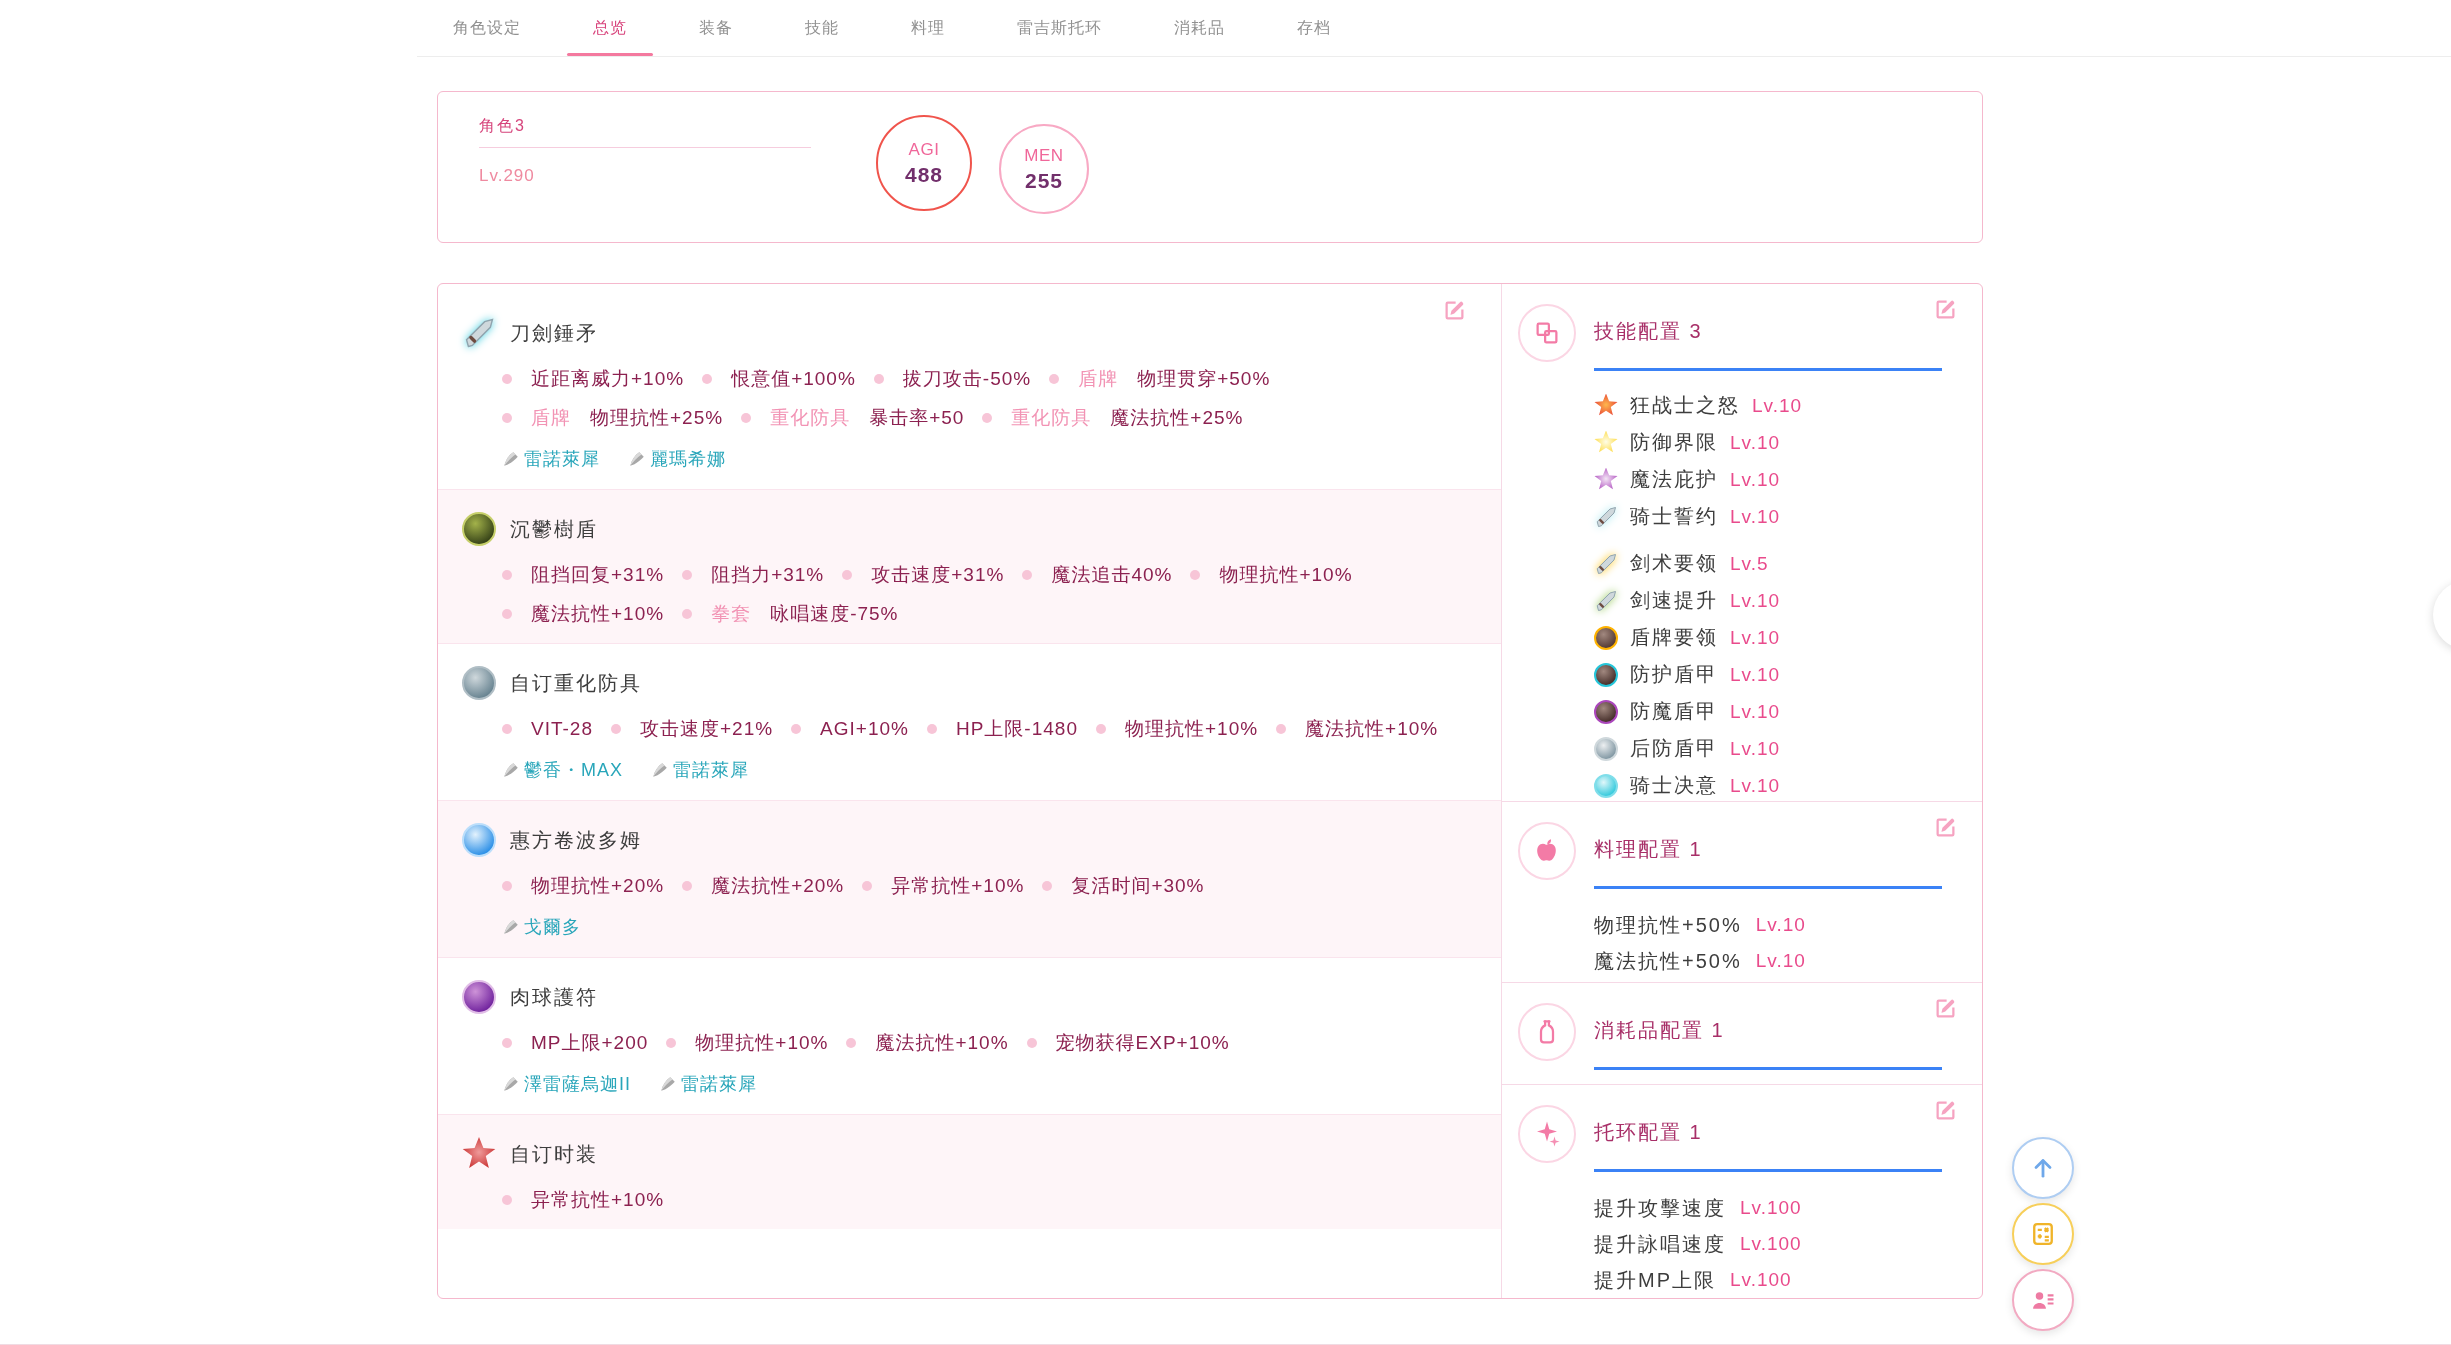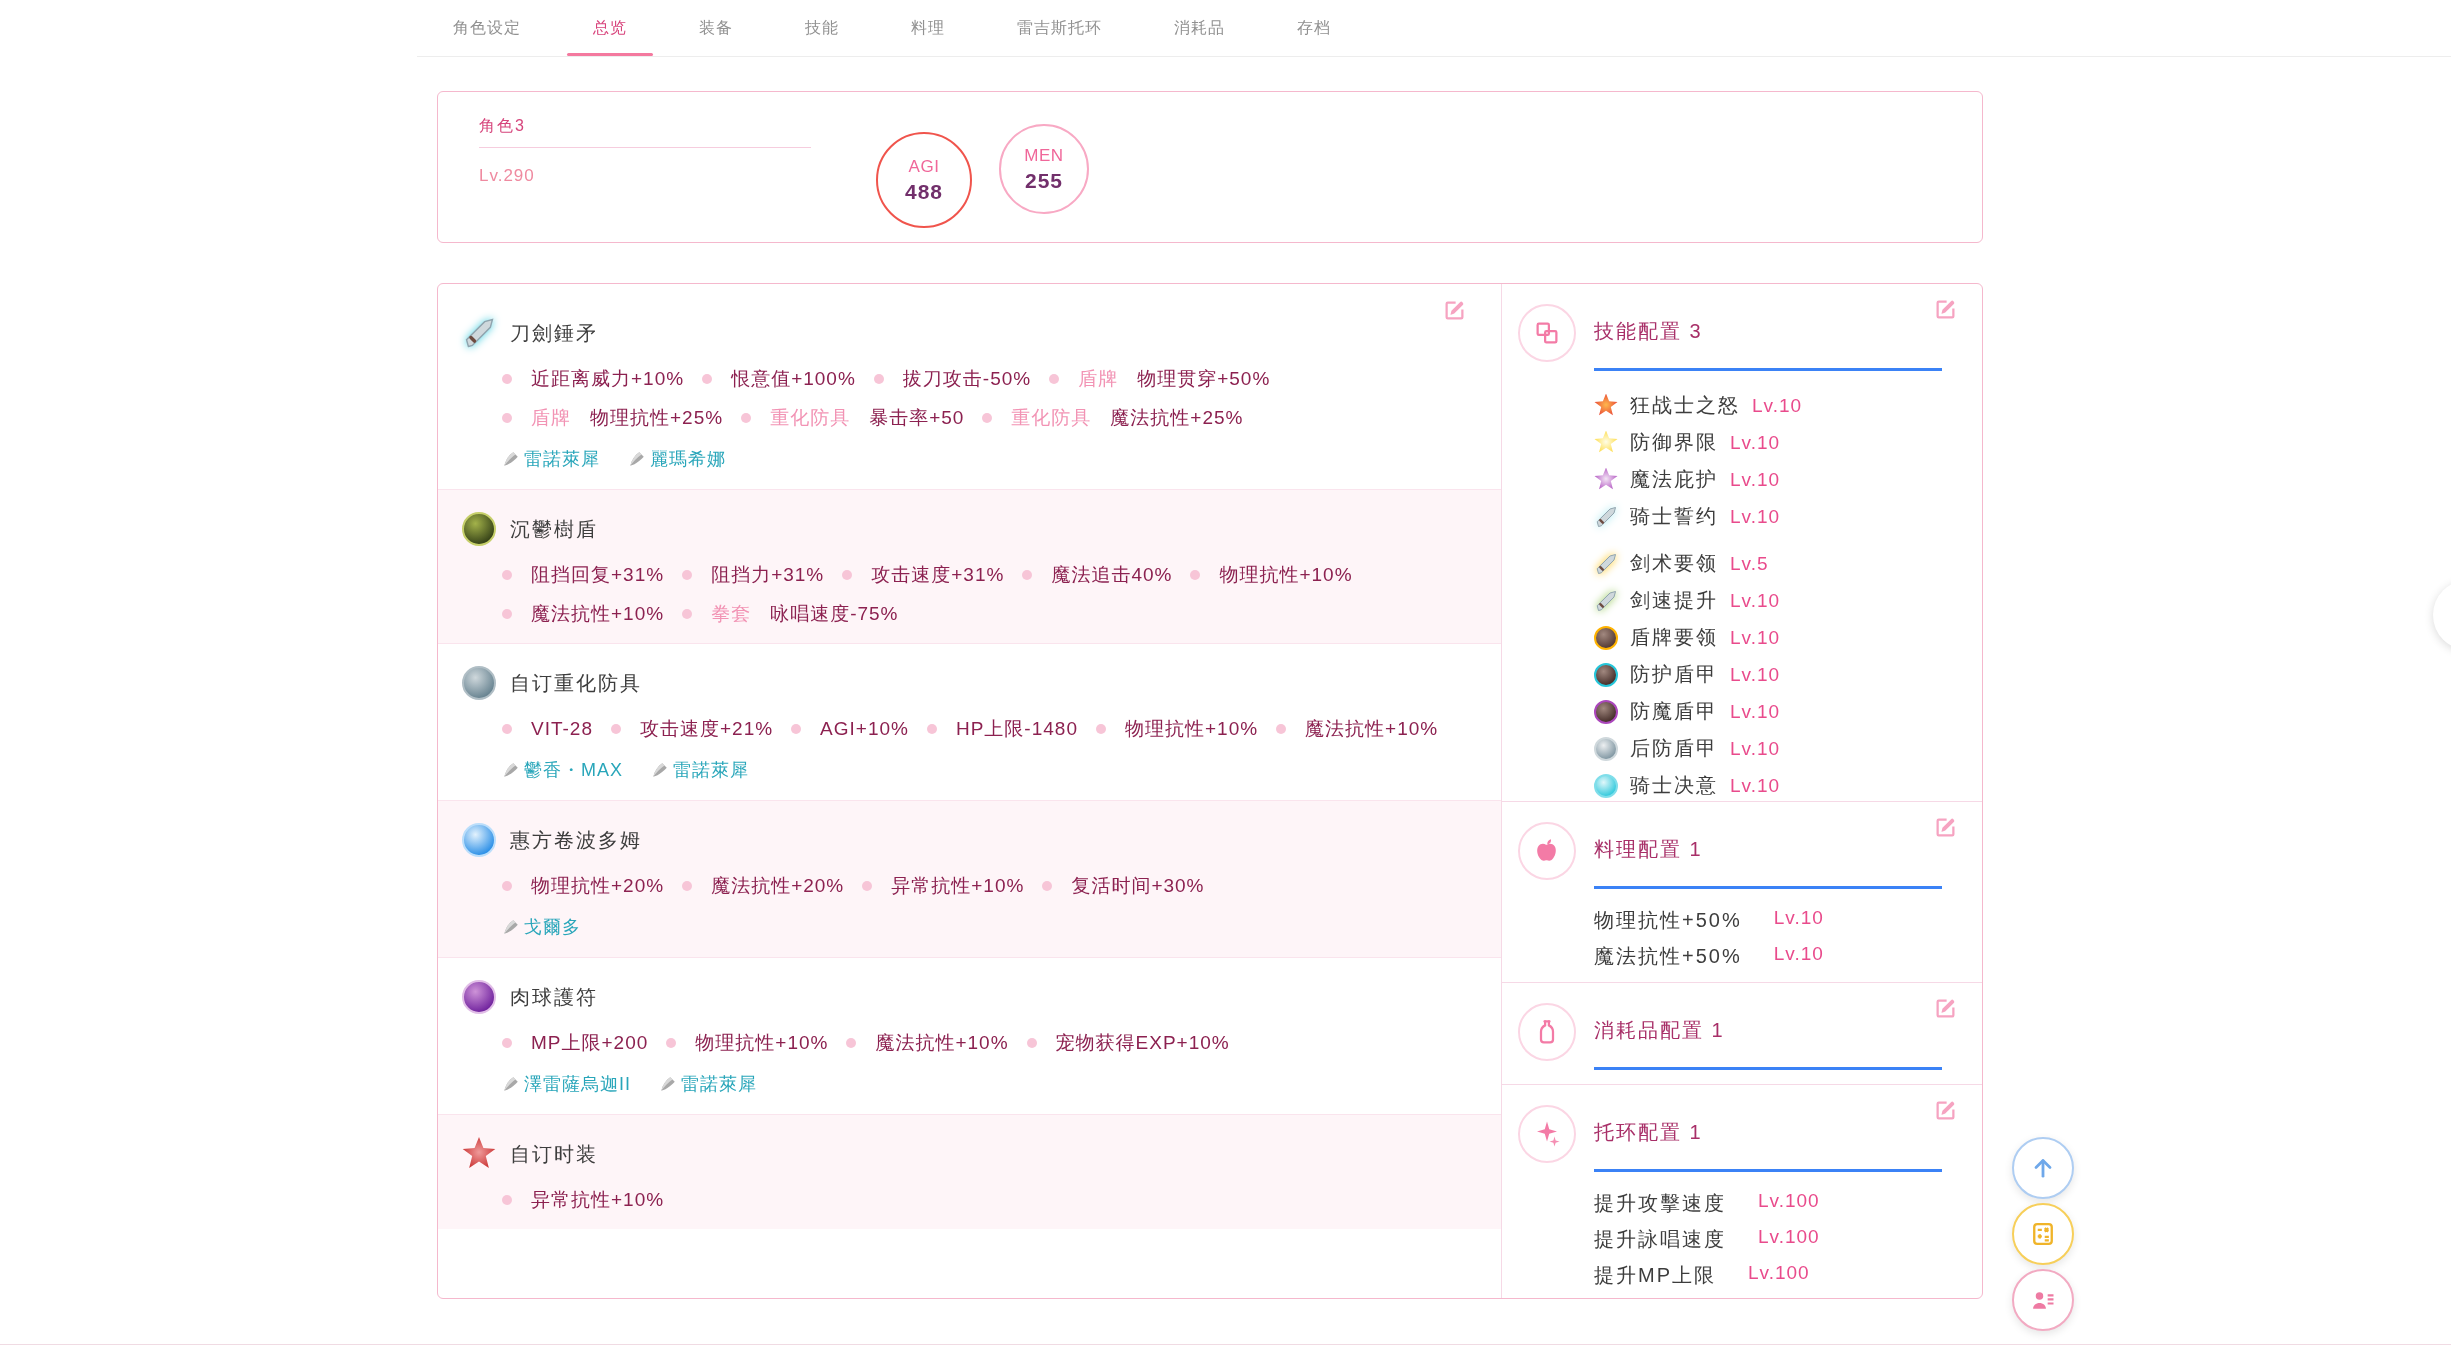--- a/index.html
+++ b/index.html
@@ -49,21 +49,21 @@
   .sec-skills{height:517px}.sec-food{height:185px}.sec-cons{height:105px}.sec-ring{flex:1}
   .hicon{position:absolute;left:16px;top:20px;width:58px;height:58px;border-radius:50%;border:2px solid #fbd6e4;color:#f37ba6;display:flex;align-items:center;justify-content:center;background:#fff}
   .hicon svg{width:30px;height:30px}
   .rtitle{margin:34px 40px 0 92px;font-size:20px;color:var(--section-title);padding-bottom:23px;border-bottom:3px solid #3b82f6;letter-spacing:2px}
   .rsection .edit-btn{position:absolute;top:12px;right:22px}
   .skill-list{margin:16px 0 0 92px}
   .skill-row{display:flex;align-items:center;gap:12px;height:37px;font-size:20px;color:#3d3d3d;letter-spacing:2px}
   .skill-row .lv,.plain-row .lv{color:var(--level);font-size:19px;letter-spacing:1px}
   .group-gap{height:10px}
   .plain-list{margin:18px 0 0 92px}
-  .plain-row{display:flex;gap:32px;height:36px;font-size:20px;color:#3d3d3d;letter-spacing:2px}
+  .plain-row{display:flex;align-items:center;gap:14px;height:36px;font-size:20px;color:#3d3d3d;letter-spacing:2px}
 
   
   .edit-btn{width:30px;height:30px;color:#f6a3c1;background:none;border:none;cursor:pointer}
   .edit-btn svg{width:27px;height:27px}
   .gicon{display:inline-flex;align-items:center;justify-content:center;flex:none;border-radius:50%}
   .gicon svg{width:100%;height:100%}
   .gicon.burst{border-radius:0;clip-path:polygon(50% 0%,63% 32%,98% 35%,70% 56%,79% 91%,50% 72%,21% 91%,30% 56%,2% 35%,37% 32%)}
 
   
   .fab{position:absolute;left:2012px;width:62px;height:62px;border-radius:50%;background:#fff;display:flex;align-items:center;justify-content:center;box-shadow:0 3px 8px rgba(0,0,0,.10);border:2px solid #ddd;cursor:pointer}
@@ -85,21 +85,21 @@
         <div class="tab">雷吉斯托环</div>
         <div class="tab">消耗品</div>
         <div class="tab">存档</div>
       </nav>
   </header>
 
   <section class="char-card">
     <div class="char-name">角色3</div>
     <div class="char-level">Lv.290</div>
     <div id="statCircles">
-        <div class="stat-circle" style="left: 438px; top: 40px; height: 96px; width: 96px; border-color: rgb(240, 84, 76);">
+        <div class="stat-circle" style="left: 438px; top: 23px; height: 96px; width: 96px; border-color: rgb(240, 84, 76);">
           <div class="lbl">AGI</div>
           <div class="val">488</div>
         </div>
         <div class="stat-circle" style="left: 561px; top: 32px; height: 90px; width: 90px; border-color: rgb(248, 169, 196);">
           <div class="lbl">MEN</div>
           <div class="val">255</div>
         </div>
       </div>
   </section>
 

